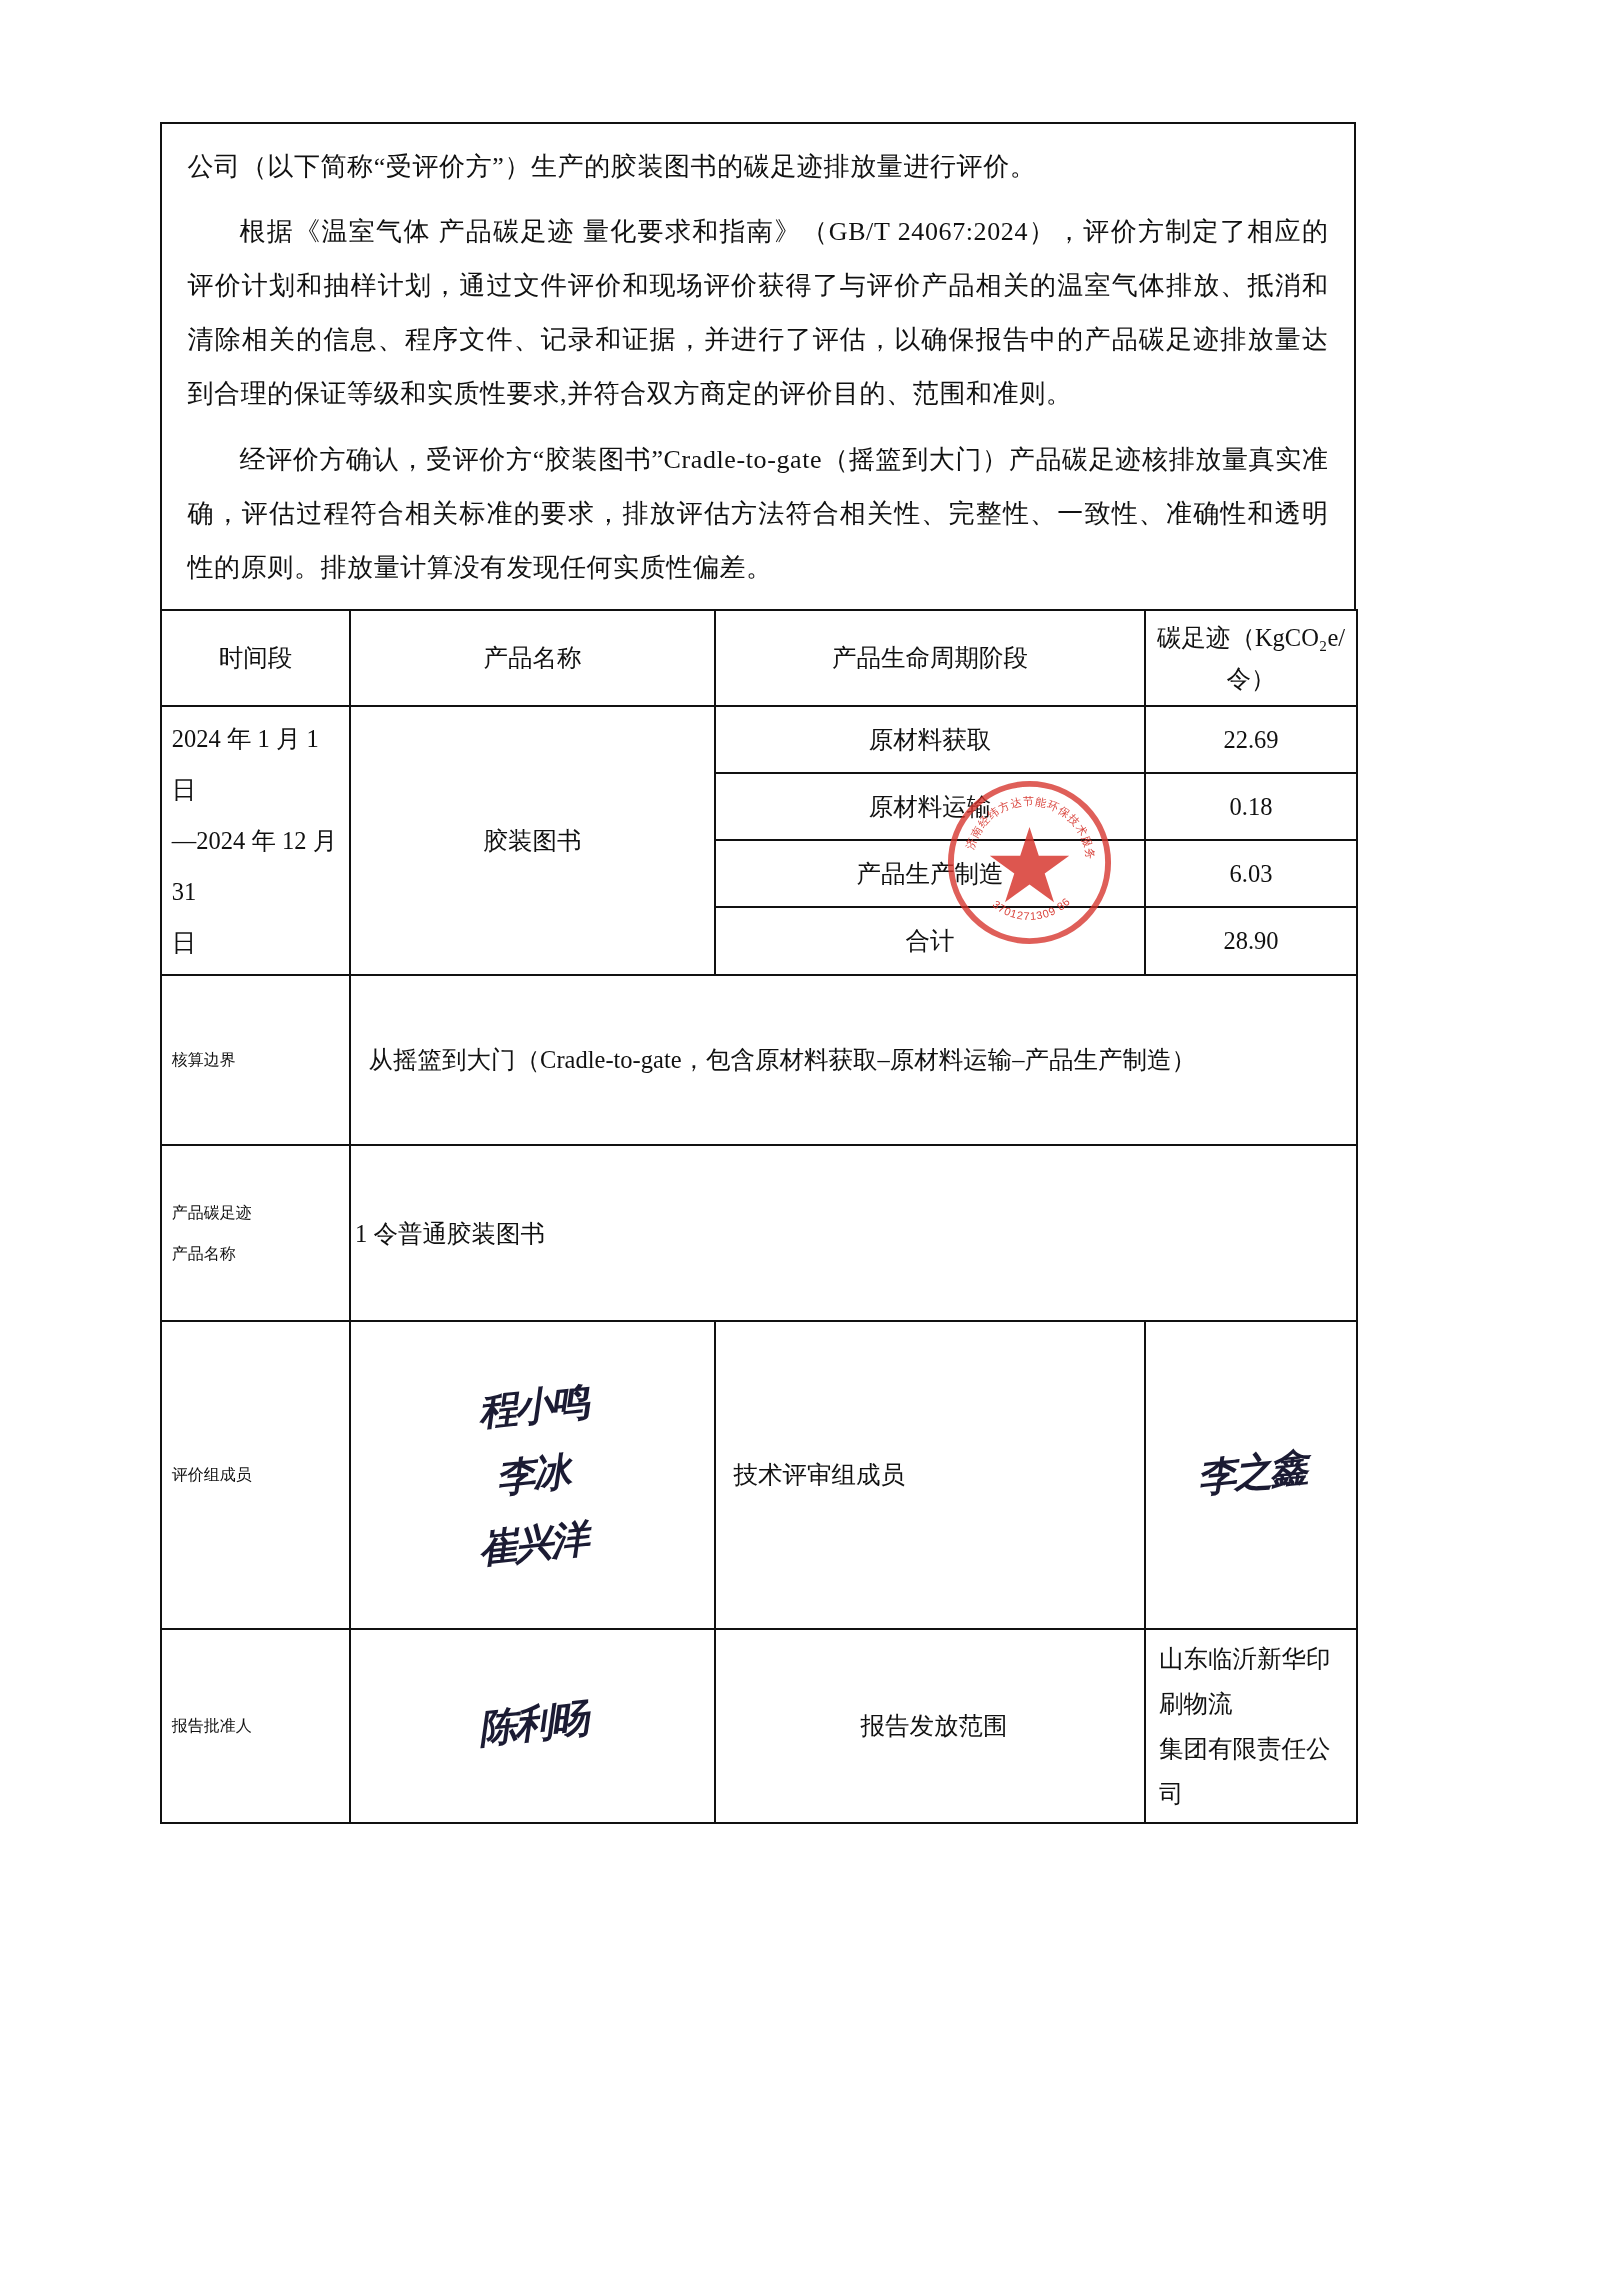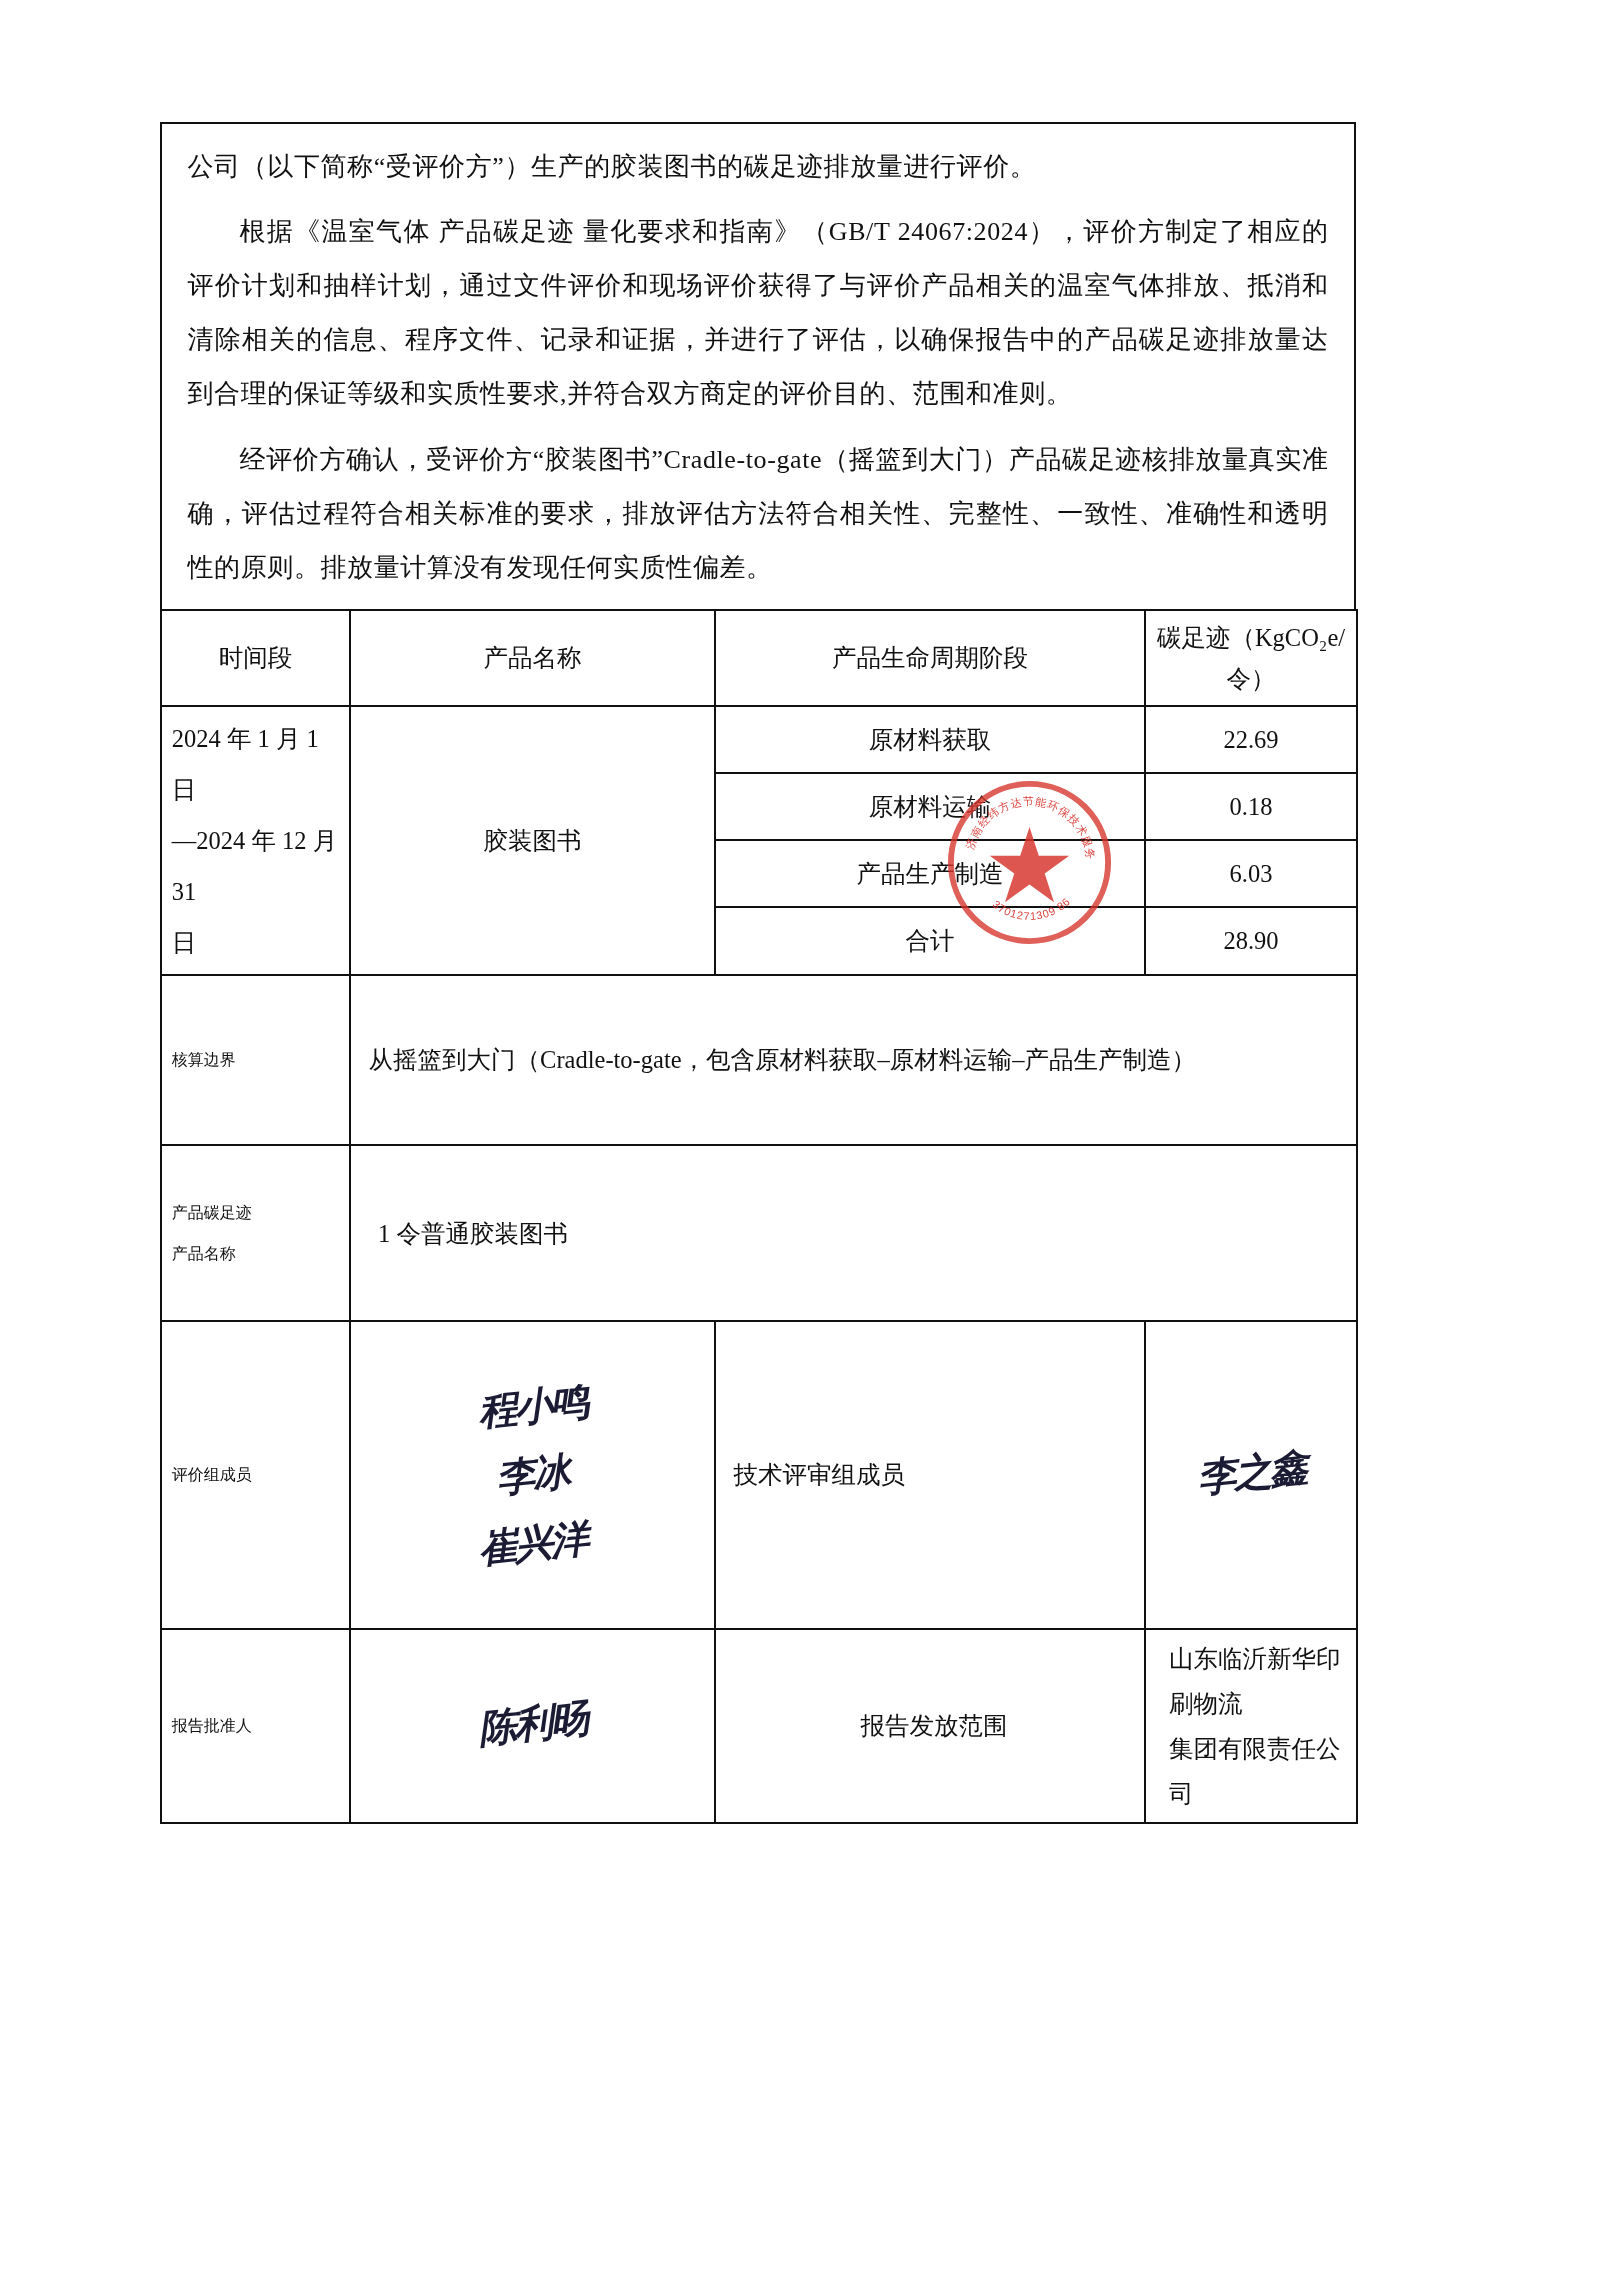--- a/index.html
+++ b/index.html
@@ -135,21 +135,21 @@
     <tr>
       <td class="c-left pad-l zone-lbl" style="height:157px;">核算边界</td>
       <td class="c-left" colspan="5" style="padding-left:17.6px;padding-right:41px;">从摇篮到大门（Cradle-to-gate，包含原材料获取–原材料运输–产品生产制造）</td>
     </tr>
 
     <tr>
       <td class="c-left pad-l zone-lbl" style="height:162px;">
         <div>产品碳足迹</div>
         <div>产品名称</div>
       </td>
-      <td class="c-left" colspan="5" style="padding-left:27px;">1 令普通胶装图书</td>
+      <td class="c-left" colspan="5" style="padding-left:4px;">1 令普通胶装图书</td>
     </tr>
 
     <tr>
       <td class="c-left pad-l zone-lbl" style="height:294px;">评价组成员</td>
       <td colspan="2">
         <div class="sig-wrap">
           <div class="sig-row">
                 <span class="sig">程小鸣</span>
               </div>
           <div class="sig-row">
@@ -165,21 +165,21 @@
         <span class="sig">李之鑫</span>
       </td>
     </tr>
 
     <tr>
       <td class="c-left pad-l zone-lbl" style="height:137px;">报告批准人</td>
       <td class="c-center" colspan="2">
         <span class="sig">陈利旸</span>
       </td>
       <td class="c-left" colspan="2" style="padding-left:17.6px;text-align:center;">报告发放范围</td>
-      <td class="c-left" style="padding-left:23px;line-height:45px;">
+      <td class="c-left" style="padding-left:13px;line-height:45px;">
         <div>山东临沂新华印刷物流</div>
         <div>集团有限责任公司</div>
       </td>
     </tr>
   </tbody>
     </table>
 
   <div class="seal">
     <svg viewBox="0 0 200 200" xmlns="http://www.w3.org/2000/svg">
       <circle cx="100" cy="100" r="93" fill="none" stroke="#d6332b" stroke-width="7" opacity="0.85"></circle>

